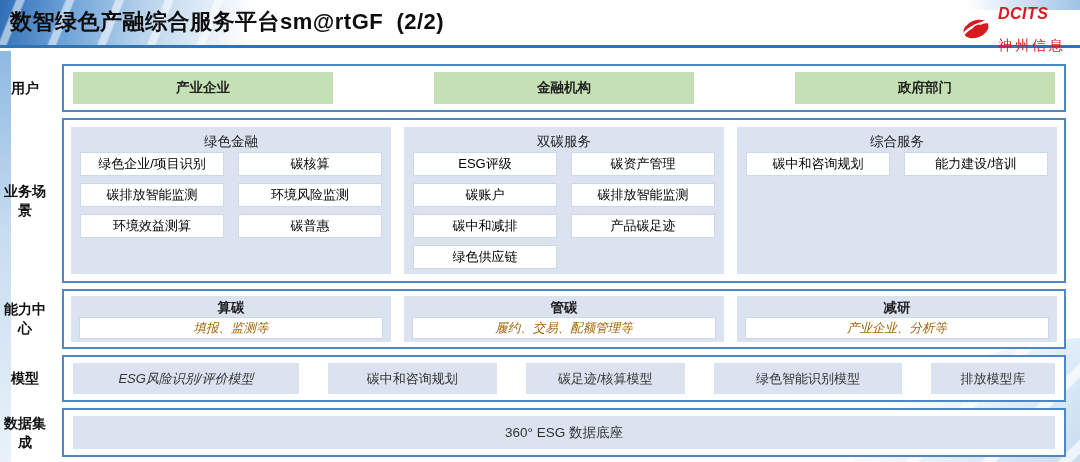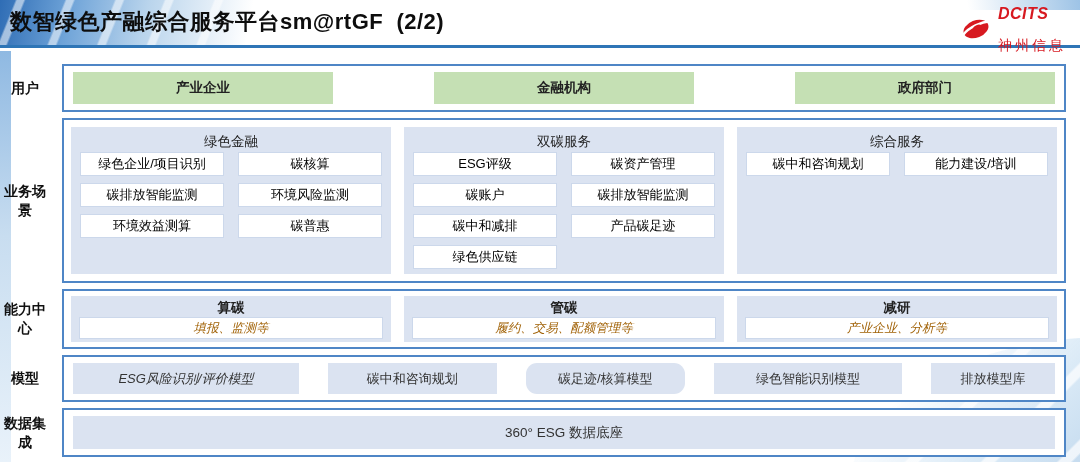--- a/index.html
+++ b/index.html
@@ -90,21 +90,21 @@
     font-family:"Liberation Serif","DejaVu Serif",serif;
   }
 
   
   .row-models .row-box { height:47px; padding:6px 9px; display:flex; justify-content:space-between; align-items:center; }
   .model-box {
     height:31px; background:#dbe3f1;
     display:flex; align-items:center; justify-content:center;
     font-size:13px; color:#333; white-space:nowrap;
   }
-  .m0{width:23%;font-style:italic;} .m1{width:17.2%;} .m2{width:16.2%;border-radius:11px;} .m3{width:19.2%;} .m4{width:12.6%;}
+  .m0{width:23%;font-style:italic;} .m1{width:17.2%;} .m2{width:16.2%;} .m3{width:19.2%;} .m4{width:12.6%;}
 
   
   .row-data .row-box { height:49px; padding:6px 9px; display:flex; align-items:center; }
   .data-box {
     width:100%; height:33px; background:#dbe3f1;
     display:flex; align-items:center; justify-content:center;
     font-size:13.5px; color:#333;
   }
 </style>
 </head>

